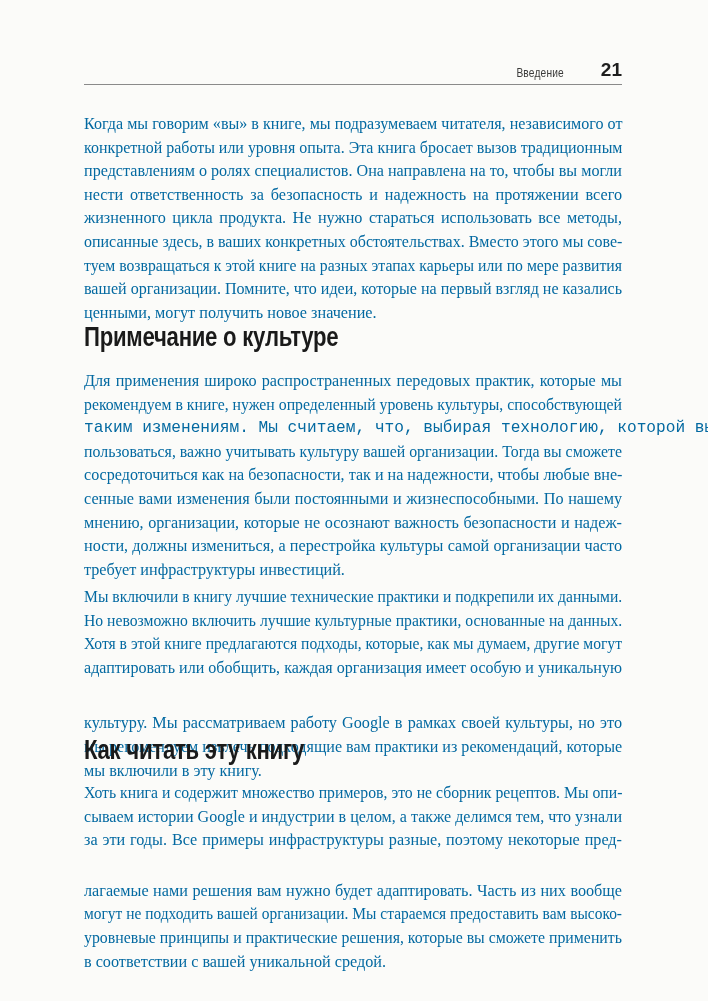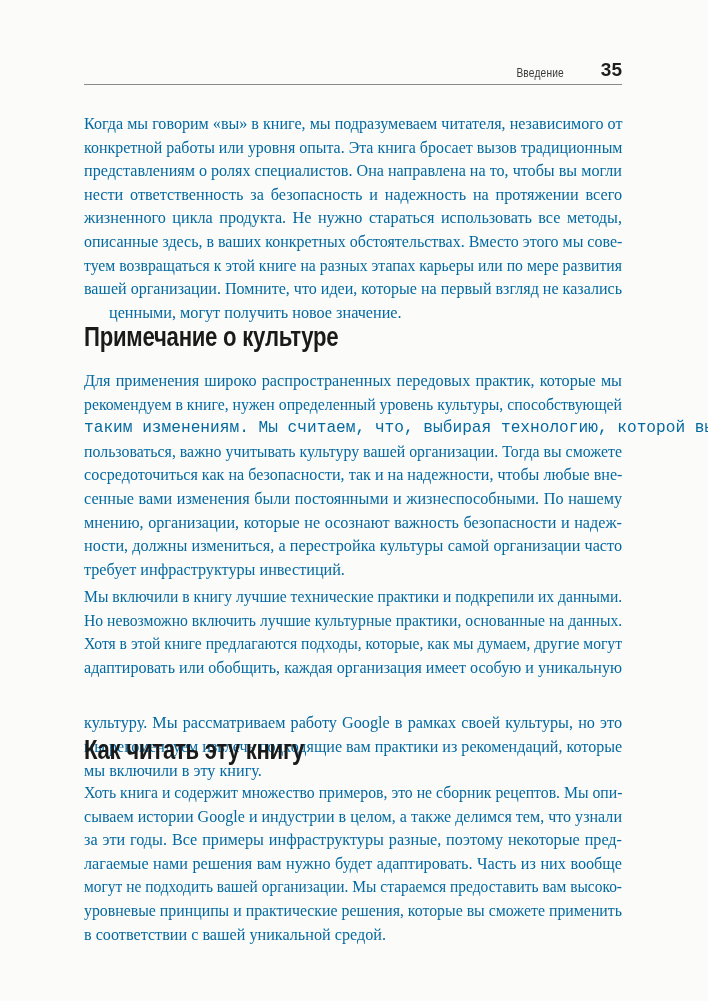--- a/index.html
+++ b/index.html
@@ -45,33 +45,33 @@
       white-space: nowrap;
     }
   </style>
 </head>
 <body>
 
 <div class="page">
 
   <div class="running-head">
     <span class="rh-section">Введение</span>
-    <span class="rh-page">35</span>
+    <span class="rh-page">21</span>
   </div>
 
   <div class="para" style="top:113px">
     <span class="line" style="white-space: nowrap; display: block; transform: scaleX(0.994455); transform-origin: left center; width: 541px;">Когда мы говорим «вы» в книге, мы подразумеваем читателя, независимого от</span>
     <span class="line" style="white-space: nowrap; display: block; transform: scaleX(0.985348); transform-origin: left center; width: 546px;">конкретной работы или уровня опыта. Эта книга бросает вызов традиционным</span>
     <span class="line" style="white-space: nowrap; display: block; transform: scaleX(0.996296); transform-origin: left center; width: 540px;">представлениям о ролях специалистов. Она направлена на то, чтобы вы могли</span>
     <span class="line" style="white-space: nowrap;">нести ответственность за безопасность и надежность на протяжении всего</span>
     <span class="line" style="white-space: nowrap;">жизненного цикла продукта. Не нужно стараться использовать все методы,</span>
     <span class="line" style="white-space: nowrap; display: block; transform: scaleX(0.987156); transform-origin: left center; width: 545px;">описанные здесь, в ваших конкретных обстоятельствах. Вместо этого мы сове-</span>
     <span class="line" style="white-space: nowrap; display: block; transform: scaleX(0.971119); transform-origin: left center; width: 554px;">туем возвращаться к этой книге на разных этапах карьеры или по мере развития</span>
     <span class="line" style="white-space: nowrap; display: block; transform: scaleX(0.99262); transform-origin: left center; width: 542px;">вашей организации. Помните, что идеи, которые на первый взгляд не казались</span>
-    <span class="line last" style="white-space: nowrap; margin-left: 25px;">ценными, могут получить новое значение.</span>
+    <span class="line last" style="white-space: nowrap;">ценными, могут получить новое значение.</span>
   </div>
 
   <div class="heading" style="top:322px">Примечание о культуре</div>
 
   <div class="para" style="top:370px">
     <span class="line" style="white-space: nowrap;">Для применения широко распространенных передовых практик, которые мы</span>
     <span class="line" style="white-space: nowrap; display: block; transform: scaleX(0.974638); transform-origin: left center; width: 552px;">рекомендуем в книге, нужен определенный уровень культуры, способствующей</span>
     <span class="line" style="white-space: nowrap; display: block; transform: scaleX(0.998145); transform-origin: left center; width: 539px; font-family: Liberation Mono, monospace;">таким изменениям. Мы считаем, что, выбирая технологию, которой вы будете</span>
     <span class="line" style="white-space: nowrap; display: block; transform: scaleX(0.979964); transform-origin: left center; width: 549px;">пользоваться, важно учитывать культуру вашей организации. Тогда вы сможете</span>
     <span class="line" style="white-space: nowrap; display: block; transform: scaleX(0.994455); transform-origin: left center; width: 541px;">сосредоточиться как на безопасности, так и на надежности, чтобы любые вне-</span>
@@ -90,19 +90,19 @@
     <span class="line" style="white-space: nowrap; display: block; transform: scaleX(0.994455); transform-origin: left center; width: 541px;">мы рекомендуем извлечь подходящие вам практики из рекомендаций, которые</span>
     <span class="line last" style="white-space: nowrap;">мы включили в эту книгу.</span>
   </div>
 
   <div class="heading" style="top:735px">Как читать эту книгу</div>
 
   <div class="para" style="top:782px">
     <span class="line" style="white-space: nowrap; display: block; transform: scaleX(0.972875); transform-origin: left center; width: 553px;">Хоть книга и содержит множество примеров, это не сборник рецептов. Мы опи-</span>
     <span class="line" style="white-space: nowrap; display: block; transform: scaleX(0.99262); transform-origin: left center; width: 542px;">сываем истории Google и индустрии в целом, а также делимся тем, что узнали</span>
     <span class="line" style="white-space: nowrap;">за эти годы. Все примеры инфраструктуры разные, поэтому некоторые пред-</span>
-    <span class="line" style="white-space: nowrap;">лагаемые нами решения вам нужно будет адаптировать. Часть из них вообще</span>
+    <span class="line" style="white-space: nowrap; margin-top: 27px;">лагаемые нами решения вам нужно будет адаптировать. Часть из них вообще</span>
     <span class="line" style="white-space: nowrap; display: block; transform: scaleX(0.953901); transform-origin: left center; width: 564px;">могут не подходить вашей организации. Мы стараемся предоставить вам высоко-</span>
     <span class="line" style="white-space: nowrap; display: block; transform: scaleX(0.978182); transform-origin: left center; width: 550px;">уровневые принципы и практические решения, которые вы сможете применить</span>
     <span class="line last" style="white-space: nowrap;">в соответствии с вашей уникальной средой.</span>
   </div>
 
 </div>
 
 </body></html>

